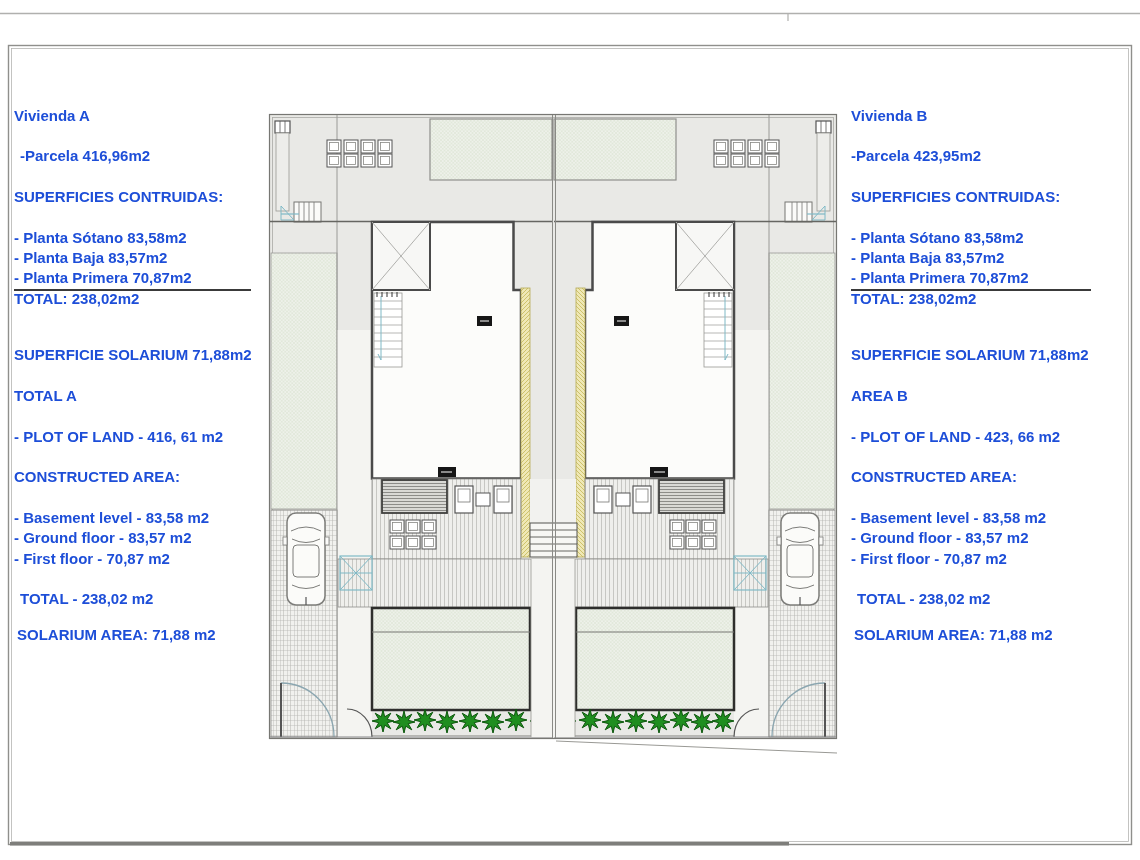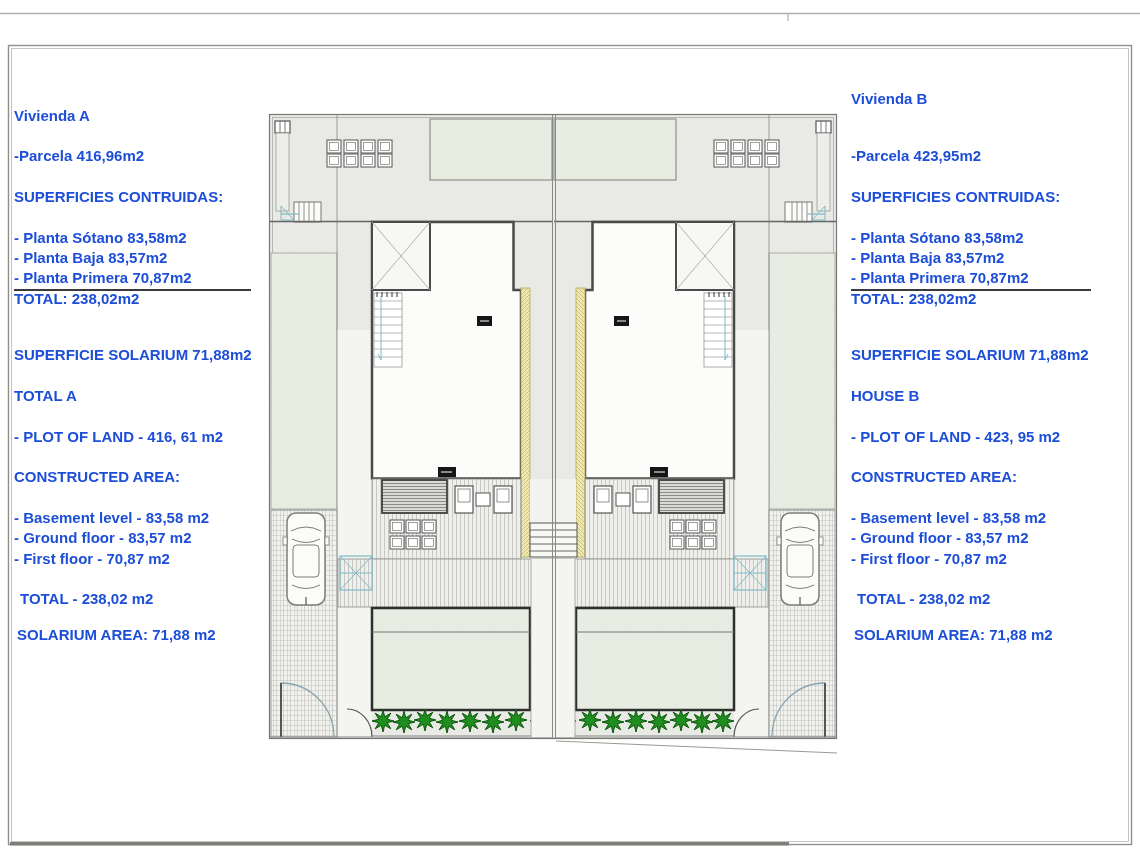--- a/index.html
+++ b/index.html
@@ -228,44 +228,44 @@
       <line x1="530" y1="544" x2="577" y2="544" stroke="#555551" stroke-width="0.9"></line>
       <line x1="530" y1="551" x2="577" y2="551" stroke="#555551" stroke-width="0.9"></line>
     </g>
     <line x1="552.5" y1="115" x2="552.5" y2="738" stroke="#8a8a86" stroke-width="1"></line>
     <line x1="555.5" y1="115" x2="555.5" y2="738" stroke="#8a8a86" stroke-width="1"></line>
     <line x1="556" y1="741" x2="837" y2="753" stroke="#999995" stroke-width="1"></line>
   </g>
 </svg>
 
 <div class="tl" style="left:14px;top:107px">Vivienda A</div>
-<div class="tl" style="left:14px;top:147px">-Parcela 416,96m2</div>
+<div class="tl" style="left:20px;top:147px">-Parcela 416,96m2</div>
 <div class="tl" style="left:14px;top:188px">SUPERFICIES CONTRUIDAS:</div>
 <div class="tl" style="left:14px;top:229px">- Planta Sótano 83,58m2</div>
 <div class="tl" style="left:14px;top:249px">- Planta Baja 83,57m2</div>
 <div class="tl ul-a" style="left:14px;top:269px">- Planta Primera 70,87m2</div>
 <div class="tl" style="left:14px;top:290px">TOTAL: 238,02m2</div>
 <div class="tl" style="left:14px;top:346px">SUPERFICIE SOLARIUM 71,88m2</div>
 <div class="tl" style="left:14px;top:387px">TOTAL A</div>
 <div class="tl" style="left:14px;top:428px">- PLOT OF LAND - 416, 61 m2</div>
 <div class="tl" style="left:14px;top:468px">CONSTRUCTED AREA:</div>
 <div class="tl" style="left:14px;top:509px">- Basement level - 83,58 m2</div>
 <div class="tl" style="left:14px;top:529px">- Ground floor - 83,57 m2</div>
 <div class="tl" style="left:14px;top:550px">- First floor - 70,87 m2</div>
 <div class="tl" style="left:20px;top:590px">TOTAL - 238,02 m2</div>
 <div class="tl" style="left:17px;top:626px">SOLARIUM AREA: 71,88 m2</div>
 
-<div class="tl" style="left:851px;top:90px">Vivienda B</div>
+<div class="tl" style="left:851px;top:107px">Vivienda B</div>
 <div class="tl" style="left:851px;top:147px">-Parcela 423,95m2</div>
 <div class="tl" style="left:851px;top:188px">SUPERFICIES CONTRUIDAS:</div>
 <div class="tl" style="left:851px;top:229px">- Planta Sótano 83,58m2</div>
 <div class="tl" style="left:851px;top:249px">- Planta Baja 83,57m2</div>
 <div class="tl ul-b" style="left:851px;top:269px">- Planta Primera 70,87m2</div>
 <div class="tl" style="left:851px;top:290px">TOTAL: 238,02m2</div>
 <div class="tl" style="left:851px;top:346px">SUPERFICIE SOLARIUM 71,88m2</div>
-<div class="tl" style="left:851px;top:387px">HOUSE B</div>
-<div class="tl" style="left:851px;top:428px">- PLOT OF LAND - 423, 95 m2</div>
+<div class="tl" style="left:851px;top:387px">AREA B</div>
+<div class="tl" style="left:851px;top:428px">- PLOT OF LAND - 423, 66 m2</div>
 <div class="tl" style="left:851px;top:468px">CONSTRUCTED AREA:</div>
 <div class="tl" style="left:851px;top:509px">- Basement level - 83,58 m2</div>
 <div class="tl" style="left:851px;top:529px">- Ground floor - 83,57 m2</div>
 <div class="tl" style="left:851px;top:550px">- First floor - 70,87 m2</div>
 <div class="tl" style="left:857px;top:590px">TOTAL - 238,02 m2</div>
 <div class="tl" style="left:854px;top:626px">SOLARIUM AREA: 71,88 m2</div>
 
 </body></html>

